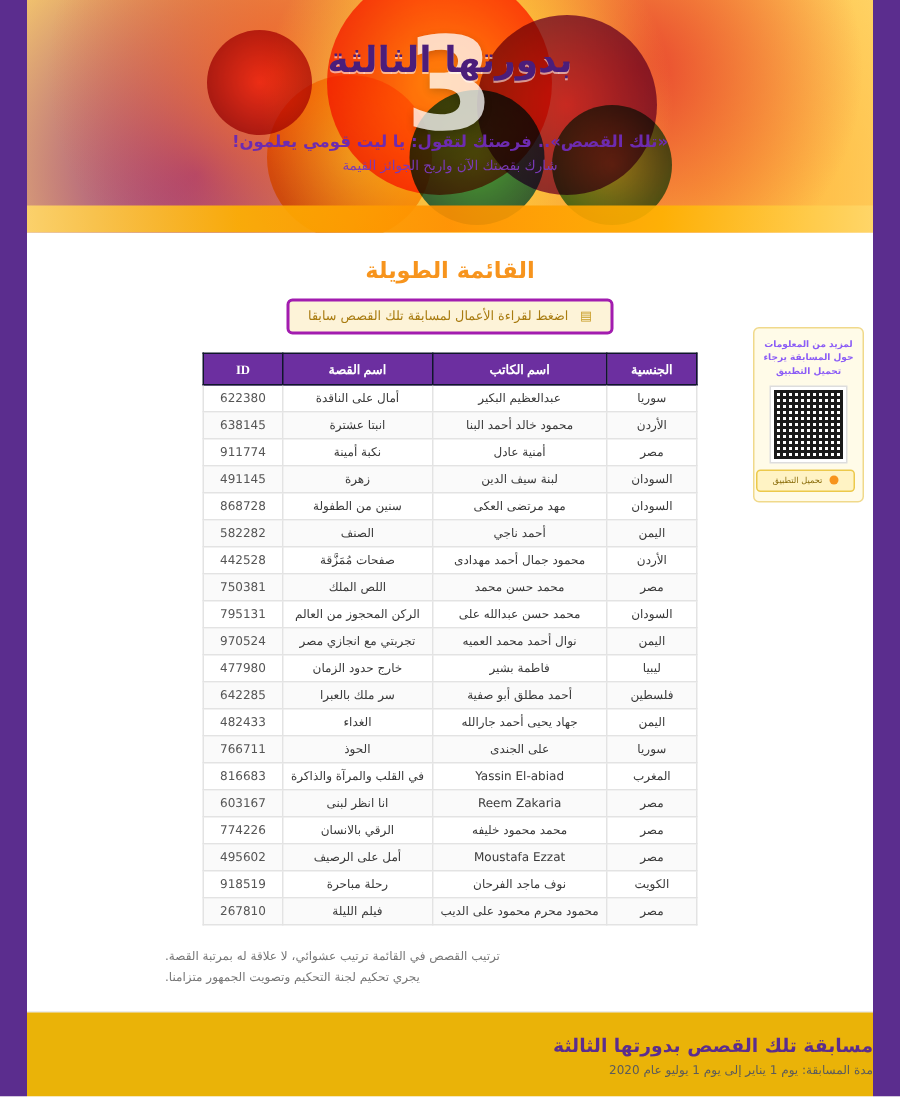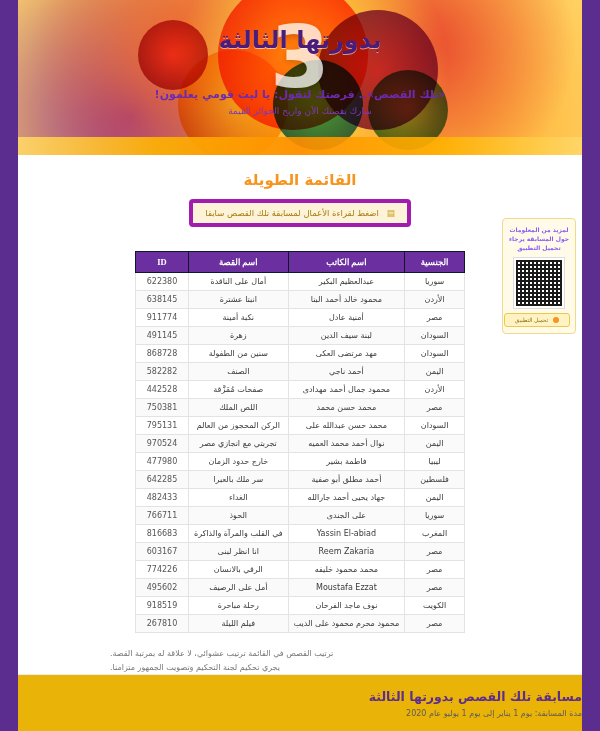--- a/index.html
+++ b/index.html
@@ -60,22 +60,22 @@
     opacity:.9;
   }
 
   
   .main{position:relative;padding:0 18px;}
   .page-title{
     text-align:center;color:#f7941d;font-size:15px;font-weight:bold;
     margin:16px 0 10px;
   }
   .notice-btn{
-    display:block;margin:0 auto 24px;width:max-content;
-    background:#fdf3d8;border:4px solid #a21caf;border-radius:4px;
+    display:block;margin:0 auto 12px;width:max-content;
+    background:#fdf3d8;border:2px solid #a21caf;border-radius:4px;
     color:#a87b10;font-size:8.5px;padding:5px 12px;
     cursor:pointer;
   }
   .notice-btn .ico{margin-left:5px;color:#c79a22;}
 
   .table-wrap{width:330px;margin:0 auto;}
   table{border-collapse:collapse;width:100%;font-size:8px;}
   thead th{
     background:#6c2fa0;color:#ffffff;font-size:8.5px;font-weight:bold;
     padding:5px 4px;border:1px solid #0f172a;font-family:Liberation Serif, serif;

